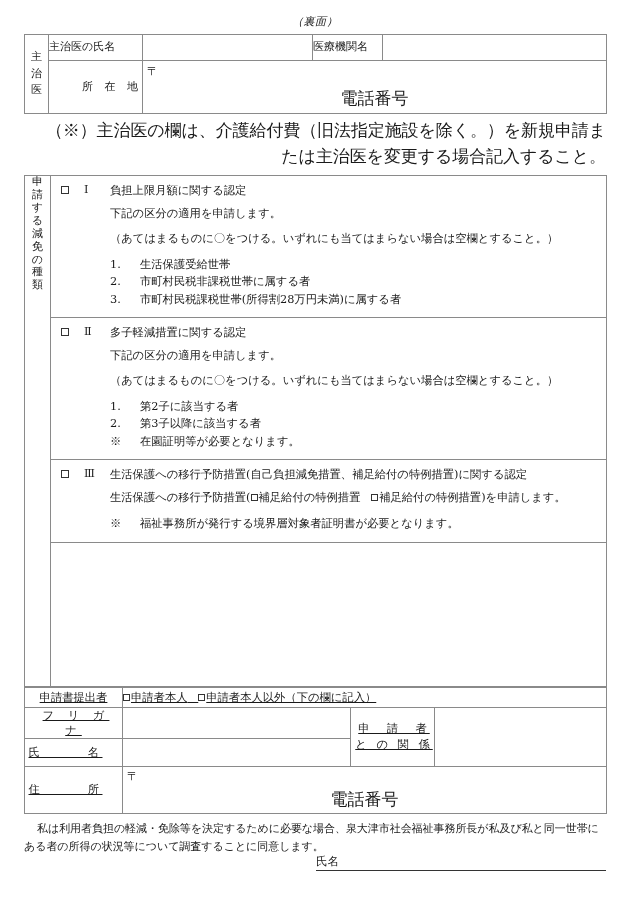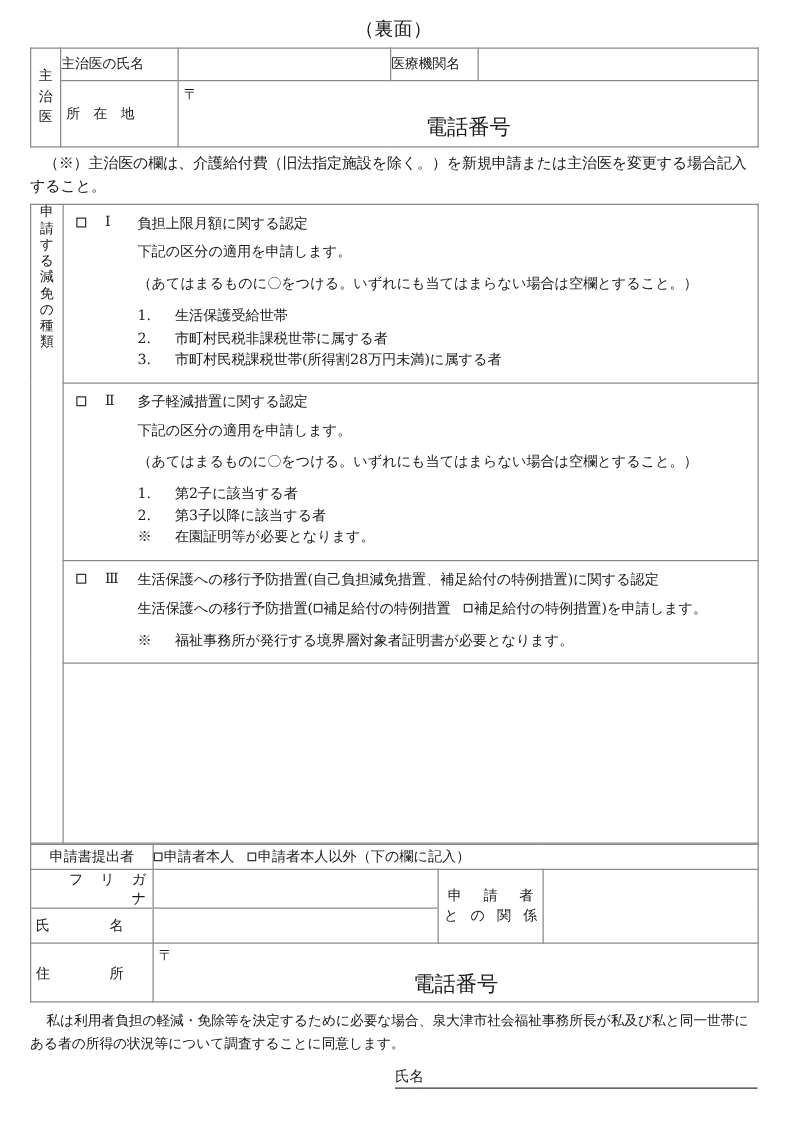--- a/index.html
+++ b/index.html
@@ -19,24 +19,25 @@
     position: relative;
     width: 630px;
     height: 903px;
     box-sizing: border-box;
     padding: 0 24px;
   }
 
   
   .page-side-label {
     text-align: center;
-    font-size: 15px;
+    font-size: 11px;
     padding-top: 14px;
     padding-bottom: 5px;
     letter-spacing: 0.4px;
+    font-style: italic;
   }
 
   
   table.frm {
     border-collapse: collapse;
     width: 582px;
     table-layout: fixed;
   }
   table.frm td {
     border: 1px solid #8a8a8a;
@@ -56,25 +57,24 @@
   }
   .vlabel span {
     display: block;
   }
 
   .cell-label {
     text-align: left;
     font-size: 11.5px;
   }
   .cell-label-sp {
-    text-align: left;
+    text-align: right;
     font-size: 11.5px;
     letter-spacing: 4px;
     text-indent: 4px;
-    font-family: Liberation Serif, serif;
   }
   .cell-blank { background: #fff; }
 
   .addr-cell {
     position: relative;
     height: 52px;
   }
   .addr-post {
     position: absolute;
     top: 2px;
@@ -85,25 +85,26 @@
     position: absolute;
     bottom: 2px;
     left: 0;
     right: 0;
     text-align: center;
     font-size: 17px;
   }
 
   
   .note {
-    font-size: 12px;
+    font-size: 17px;
     line-height: 1.55;
     margin: 3px 0 5px 0;
     text-indent: 11px;
     letter-spacing: -0.1px;
+    text-align: right;
   }
   .note-2 {
     font-size: 11.3px;
     line-height: 1.55;
     margin: 4px 0 4px 0;
     text-indent: 11px;
   }
 
   
   table.main {
@@ -191,27 +192,28 @@
     border-collapse: collapse;
     width: 582px;
     table-layout: fixed;
     margin-top: 0;
   }
   table.appl td {
     border: 1px solid #8a8a8a;
     font-size: 11.3px;
     padding: 0;
     vertical-align: middle;
+    text-decoration: underline;
   }
   .lbl-c {
     text-align: center;
     font-size: 11.3px;
   }
   .lbl-sp4 {
-    text-align: right;
+    text-align: center;
     font-size: 11.3px;
     letter-spacing: 5px;
     text-indent: 5px;
   }
   .lbl-sp3 {
     text-align: left;
     font-size: 11.3px;
     letter-spacing: 3.5px;
     text-indent: 3.5px;
   }

